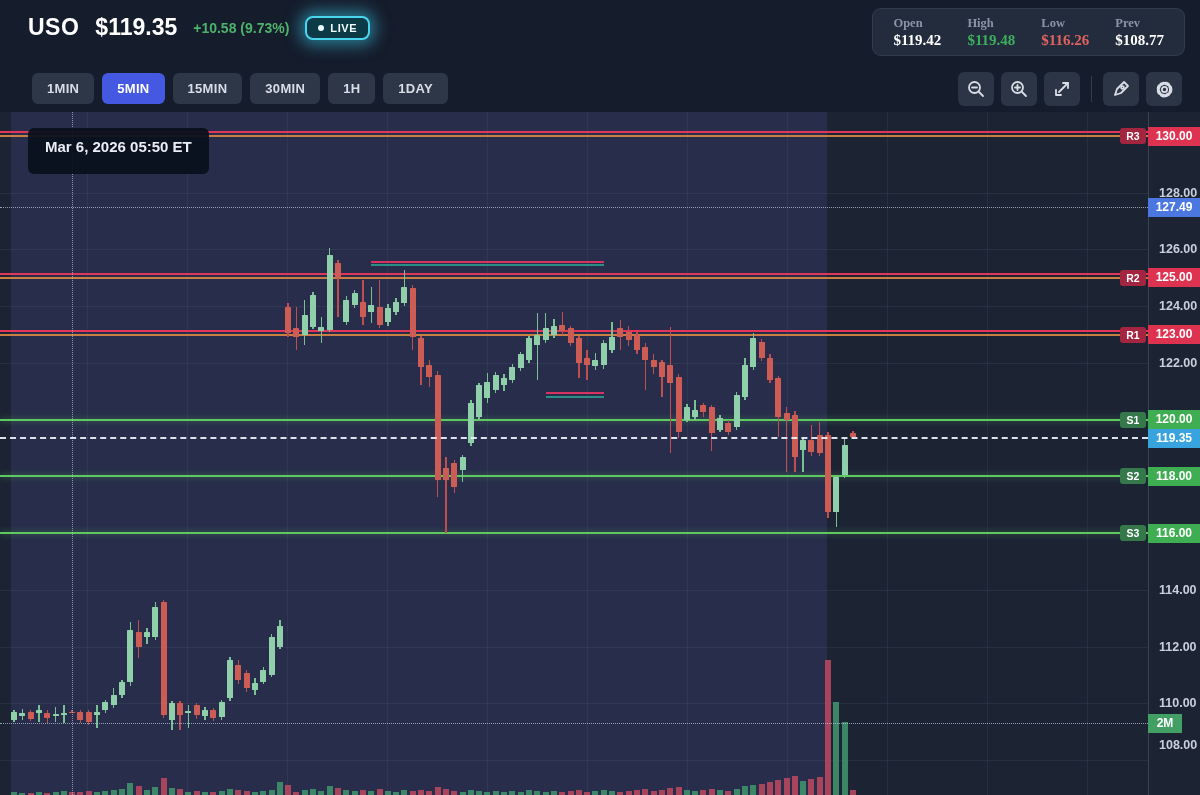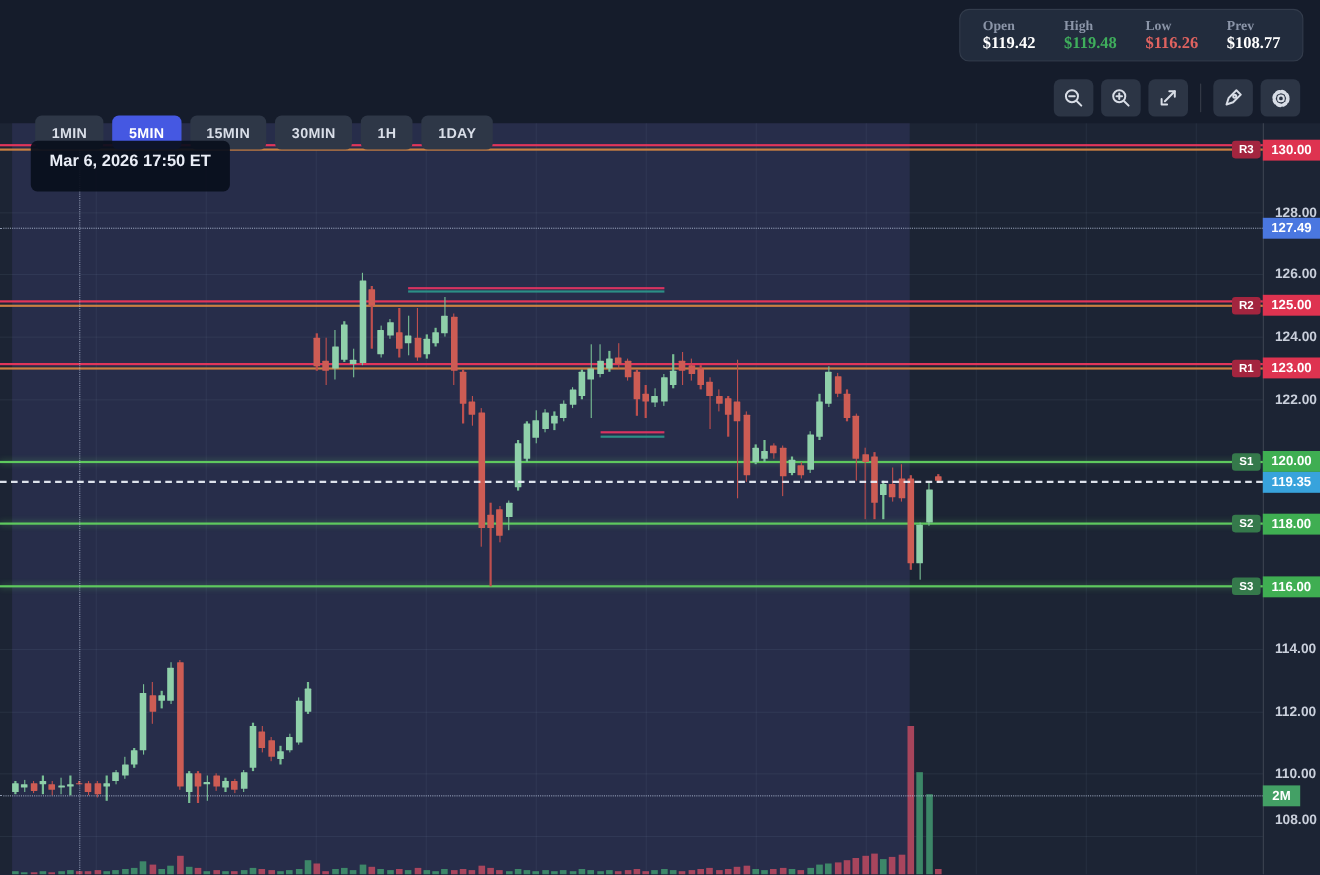--- a/index.html
+++ b/index.html
@@ -23,21 +23,21 @@
   .live .txt{font-size:11px;font-weight:bold;color:#f2fdff;letter-spacing:.6px;}
   .stats{
     position:absolute;right:15px;top:8px;height:46px;display:flex;align-items:center;
     gap:26px;background:#222c3d;border:1px solid rgba(255,255,255,.08);
     border-radius:9px;padding:0 20px;font-family:Liberation Serif, serif;
   }
   .stat .lab{font-size:12.5px;font-weight:bold;color:#8b95a8;margin-bottom:1px;}
   .stat .val{font-size:15px;font-weight:bold;color:#fff;}
   .stat .val.green{color:#3fae5c;} .stat .val.red{color:#e06360;}
   
-  .tfrow{position:absolute;left:32px;top:73px;display:flex;gap:8px;margin-top:32px;}
+  .tfrow{position:absolute;left:32px;top:73px;display:flex;gap:8px;}
   .tf{
     background:#2e3747;color:#d9dee8;font-size:13px;font-weight:bold;
     border:none;border-radius:6px;padding:8px 15px;letter-spacing:.3px;cursor:pointer;
     font-family:"Liberation Sans",sans-serif;
   }
   .tf.active{background:#4558e2;color:#fff;}
   .icons{position:absolute;right:18px;top:72px;display:flex;gap:7px;align-items:center;}
   .ibtn{width:36px;height:34px;background:#2c3545;border-radius:6px;display:flex;
     align-items:center;justify-content:center;cursor:pointer;}
   .idiv{width:1px;height:26px;background:rgba(255,255,255,.14);margin:0 4px;}
@@ -448,20 +448,29 @@
     <div class="abadge" style="top: 213.045px; background: rgb(222, 51, 80);">123.00</div>
     <div class="abadge" style="top: 298.136px; background: rgb(63, 174, 82);">120.00</div>
     <div class="abadge" style="top: 354.863px; background: rgb(63, 174, 82);">118.00</div>
     <div class="abadge" style="top: 411.59px; background: rgb(63, 174, 82);">116.00</div>
     <div class="abadge" style="top: 316.572px; background: rgb(56, 163, 220);">119.35</div>
     <div class="abadge" style="top: 85.6926px; background: rgb(74, 119, 224);">127.49</div>
     <div class="abadge" style="top: 601.627px; background: rgb(67, 160, 101); width: 34px;">2M</div>
   </div>
 
 <div class="header">
+  <div class="hrow">
+    <span class="sym">USO</span>
+    <span class="price">$119.35</span>
+    <span class="chg">+10.58 (9.73%)</span>
+    <span class="live">
+      <span class="dot"></span>
+      <span class="txt">LIVE</span>
+    </span>
+  </div>
   <div class="stats">
     <div class="stat">
       <div class="lab">Open</div>
       <div class="val">$119.42</div>
     </div>
     <div class="stat">
       <div class="lab">High</div>
       <div class="val green">$119.48</div>
     </div>
     <div class="stat">
@@ -516,14 +525,14 @@
   </div>
   <div class="ibtn">
     <svg width="21" height="21" viewBox="0 0 21 21">
       <circle cx="10.5" cy="10.5" r="6.2" stroke-width="3.4" stroke-dasharray="2.6 2.4"></circle>
       <circle cx="10.5" cy="10.5" r="2.6"></circle>
     </svg>
   </div>
 </div>
 
 <div class="tooltip">
-  <div class="tdate">Mar 6, 2026 17:50 ET</div>
+  <div class="tdate">Mar 6, 2026 05:50 ET</div>
 </div>
 
 </body></html>

